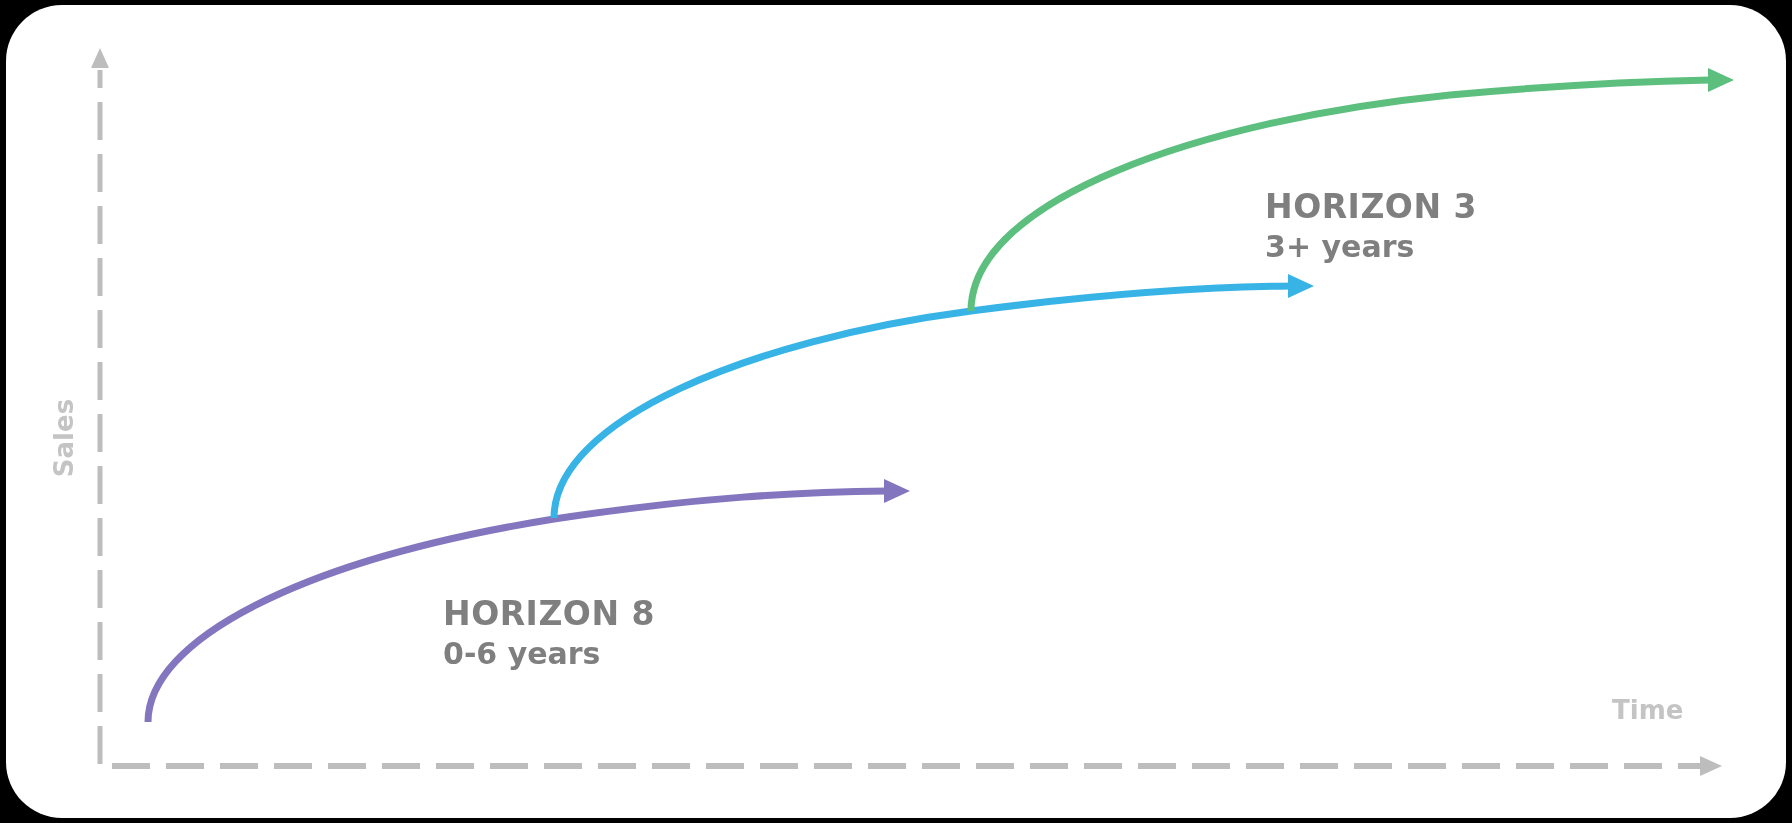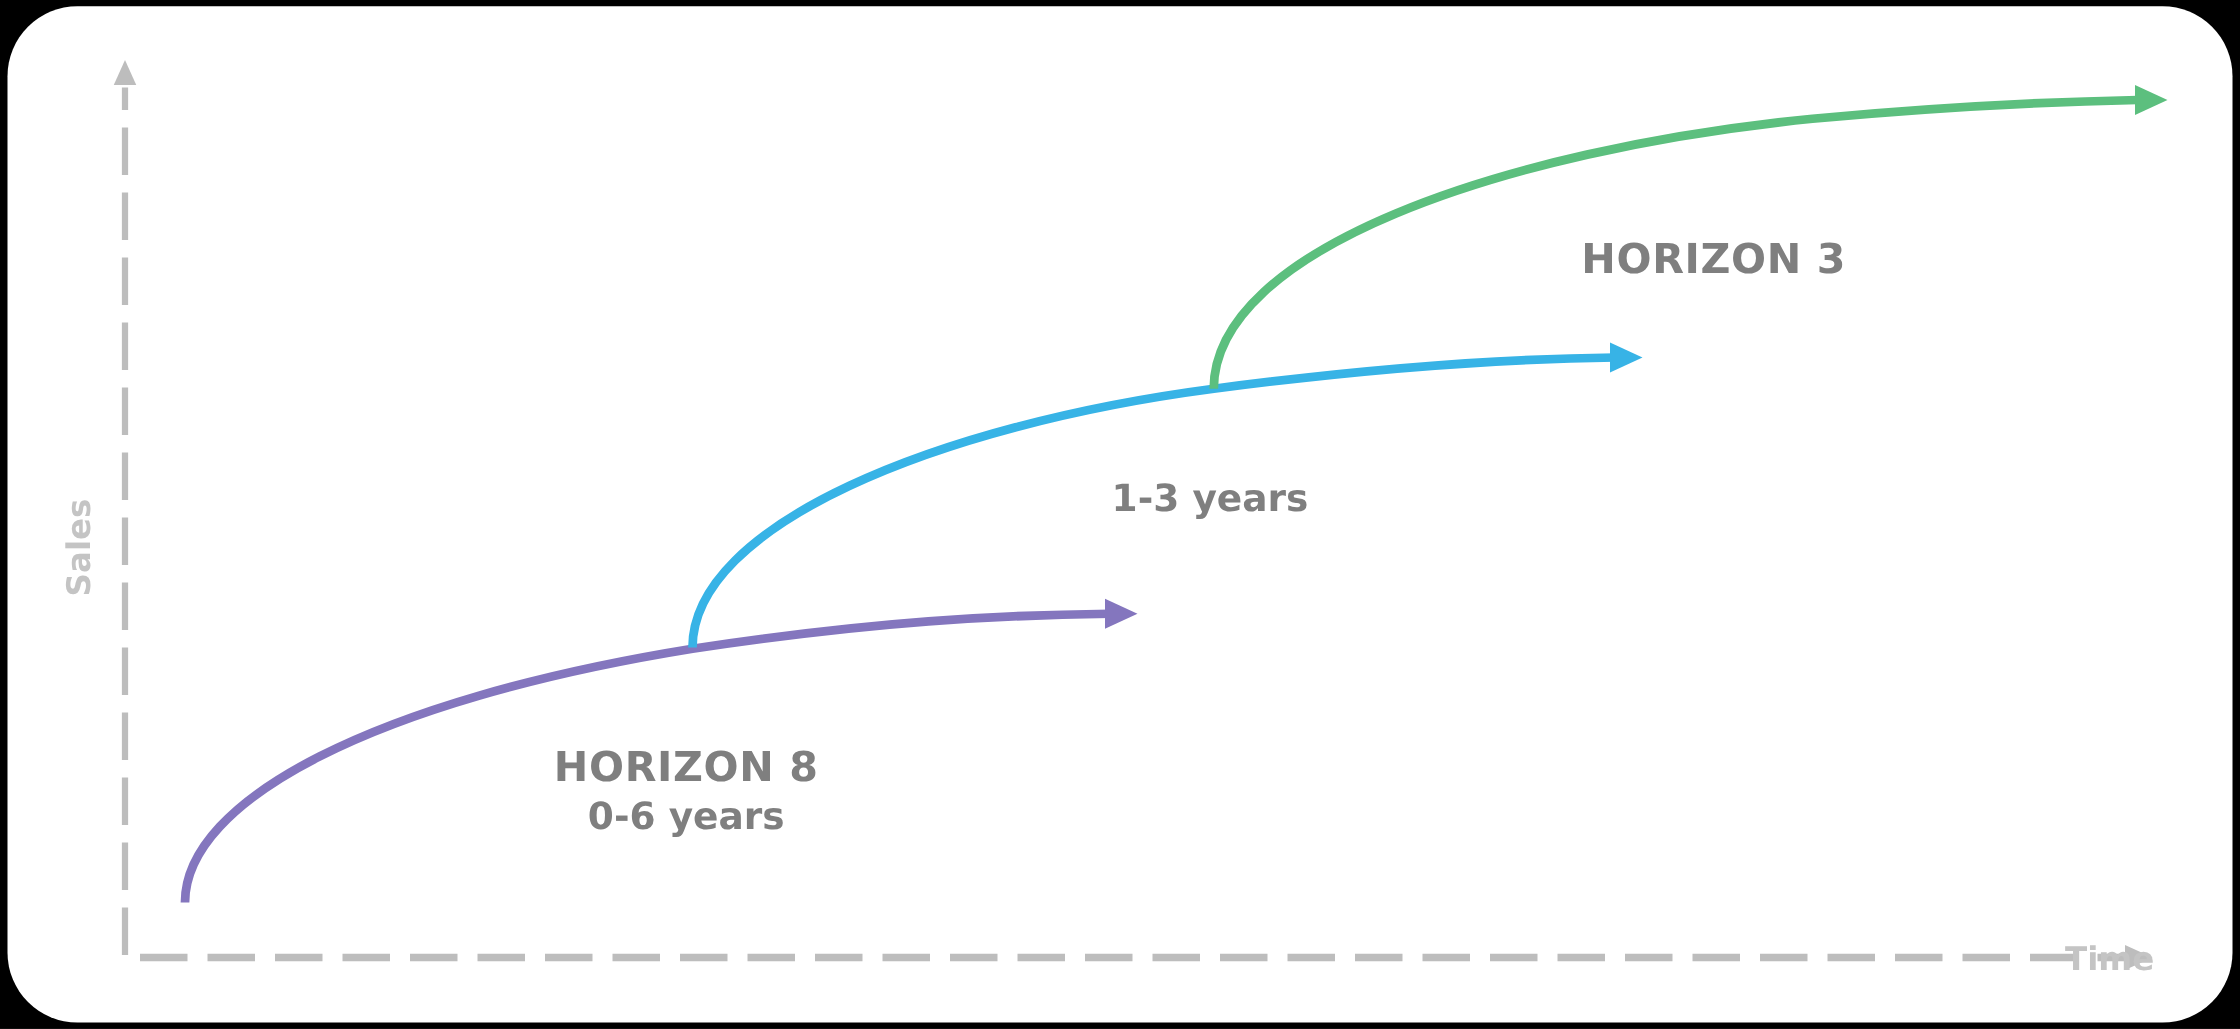--- a/index.html
+++ b/index.html
@@ -1,24 +1,24 @@
 <!DOCTYPE html>
 <html><head>
 <meta charset="utf-8">
 <style>
   html, body { margin:0; padding:0; background:#000; }
   body { width:1792px; height:823px; position:relative; overflow:hidden; font-family:"DejaVu Sans", sans-serif; }
   .card { position:absolute; left:6px; top:5px; width:1780px; height:813px; background:#fff; border-radius:56px; }
   svg.diagram { position:absolute; left:0; top:0; }
-  .label { position:absolute; transform:translateX(-50%); text-align:center; color:#7f7f7f; font-weight:bold; white-space:nowrap; }
+  .label { position:absolute; transform:translateX(-50%); color:#7f7f7f; font-weight:bold; white-space:nowrap; }
   .label .title { font-size:33px; line-height:40px; letter-spacing:0.5px; }
   .label .sub { font-size:30px; line-height:40px; }
   .axis-label { position:absolute; color:#c4c4c4; font-weight:bold; font-size:26px; }
   .sales { left:64px; top:438px; transform:translate(-50%,-50%) rotate(-90deg); }
-  .time { left:1612px; top:753px;margin-left:40px; }
+  .time { left:1612px; top:695px; }
 </style>
 </head>
 <body>
 
 <div class="card"></div>
 
 <svg class="diagram" width="1792" height="823" viewBox="0 0 1792 823">
   <defs>
     <marker id="arrow-gray" markerWidth="6" markerHeight="6" refX="3" refY="3" orient="auto" markerUnits="strokeWidth">
       <path d="M0,0 L6,3 L0,6 z" fill="#bdbdbd"></path>
@@ -53,18 +53,18 @@
 
 <div class="axis-label sales">Sales</div>
 <div class="axis-label time">Time</div>
 
 <div class="label" style="left:549px; top:594px;">
   <div class="title">HORIZON 8</div>
   <div class="sub">0-6 years</div>
 </div>
 
 <div class="label" style="left:968px; top:380px;">
-  <div class="sub">1-3 years</div>
 </div>
 
 <div class="label" style="left:1371px; top:187px;">
   <div class="title">HORIZON 3</div>
+  <div class="sub">3+ years</div>
 </div>
 
 </body></html>

